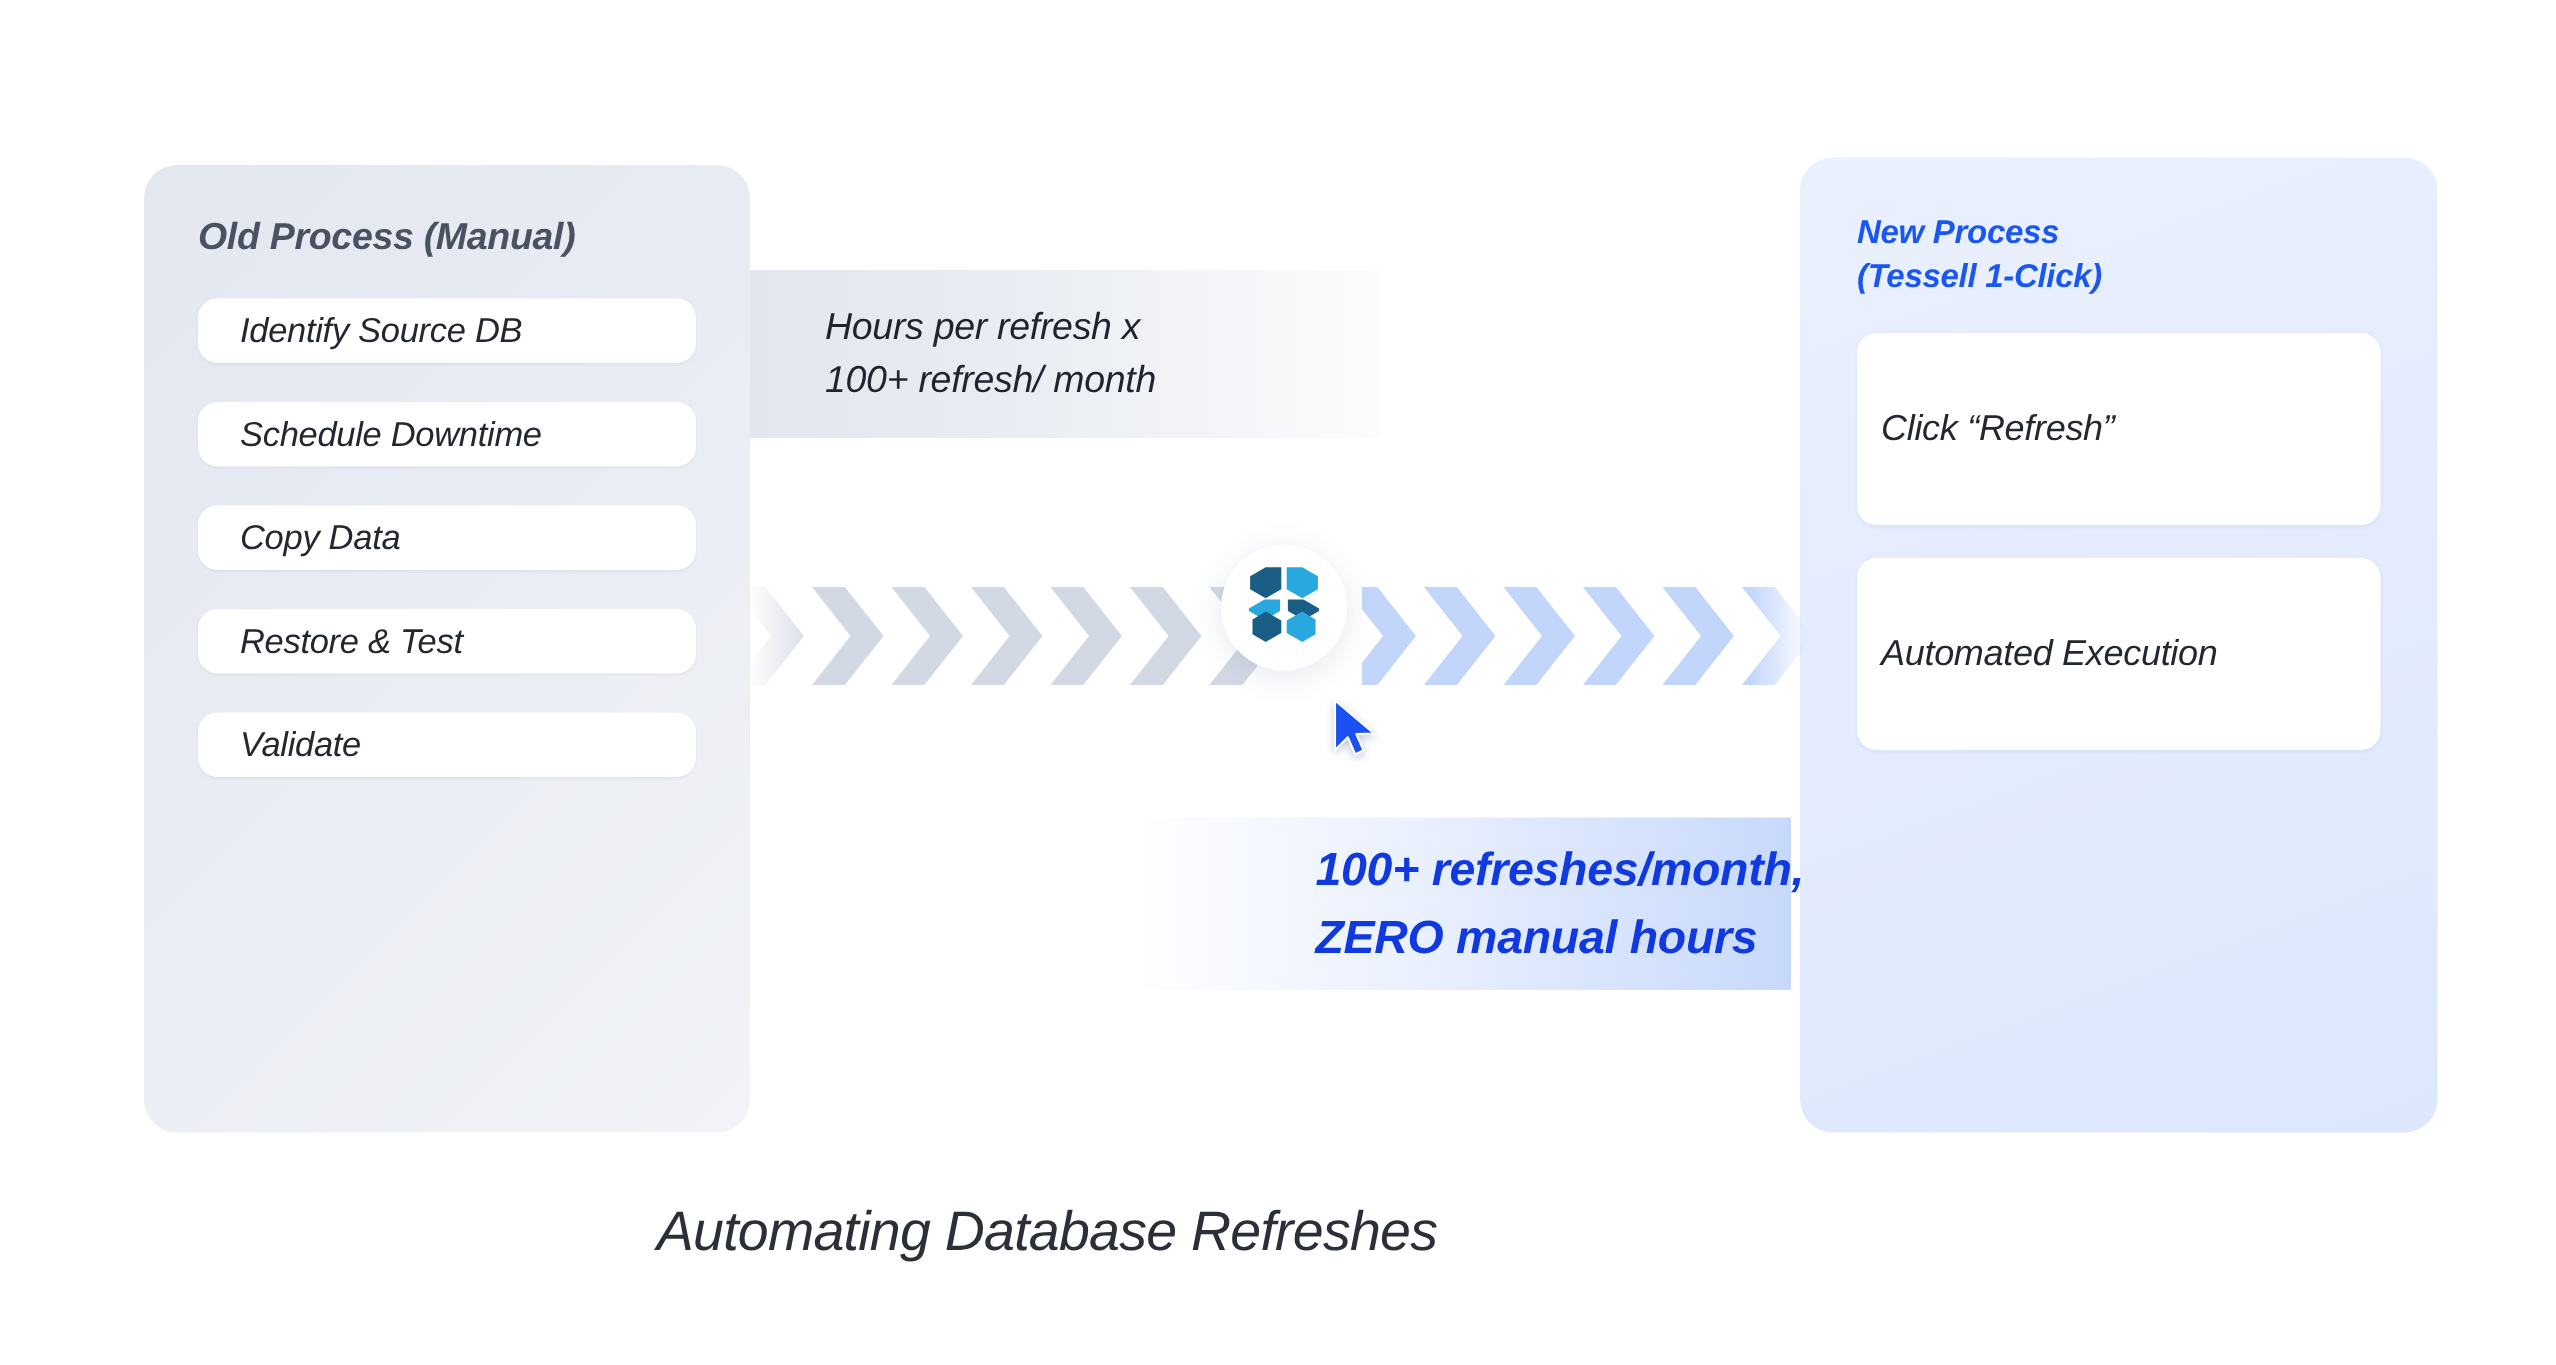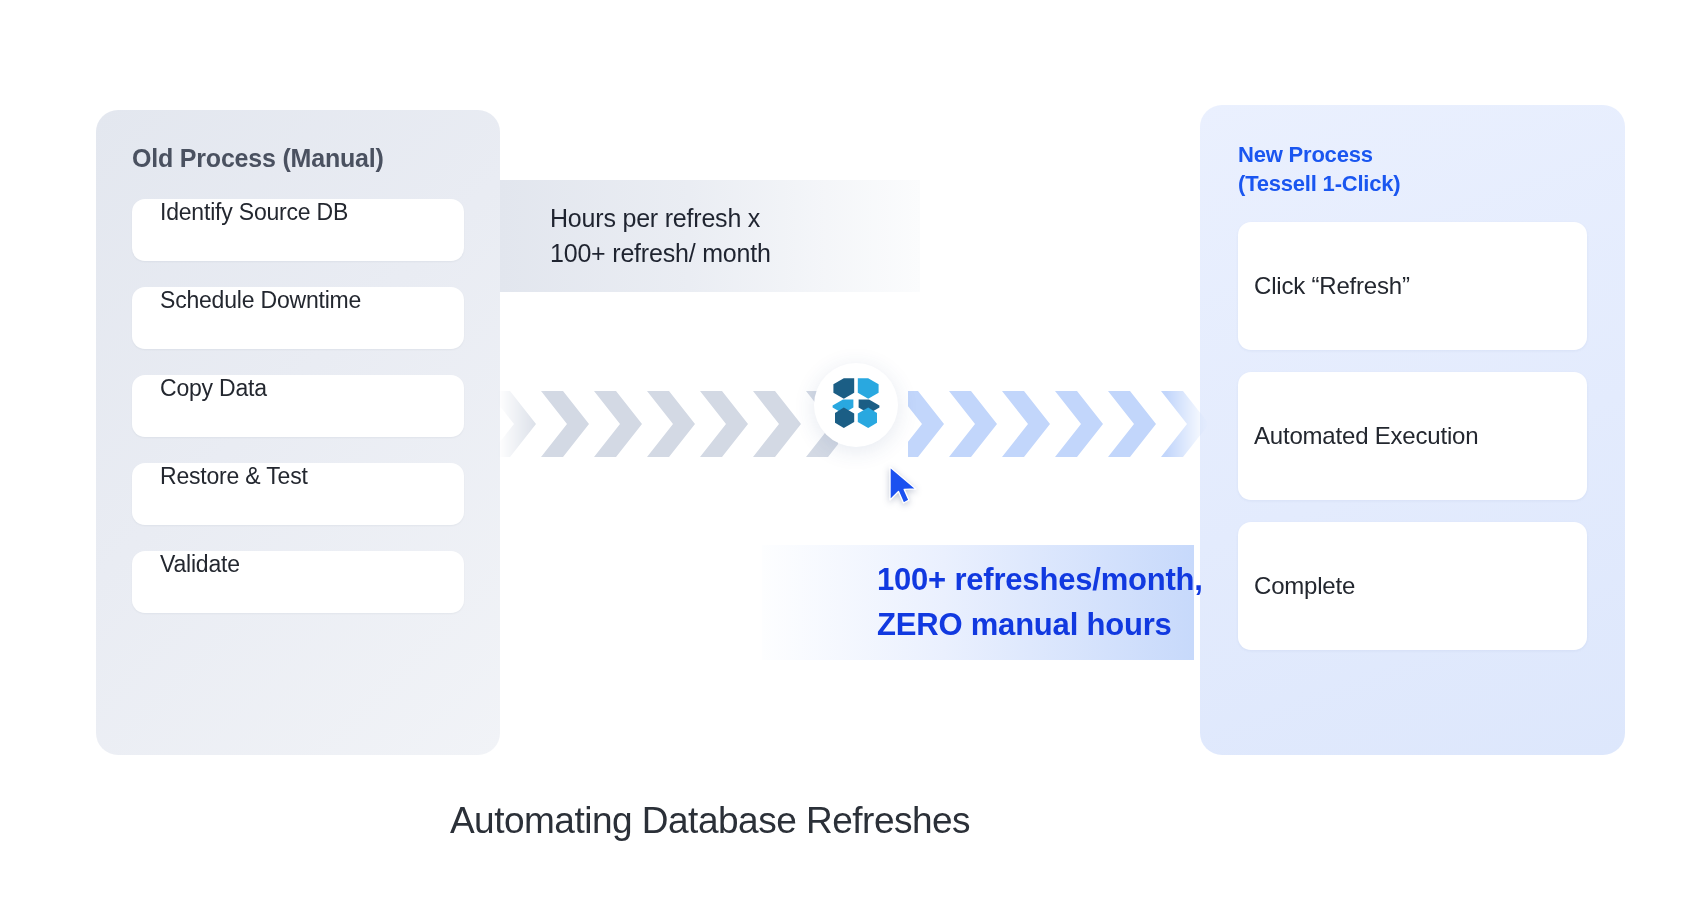--- a/index.html
+++ b/index.html
@@ -10,20 +10,21 @@
     background: #ffffff;
     font-family: "Liberation Sans", sans-serif;
     overflow: hidden;
   }
 
   #stage {
     position: relative;
     width: 1704px;
     height: 910px;
     background: #ffffff;
+    font-style: italic;
   }
 
   
   .panel-old {
     position: absolute;
     left: 96px;
     top: 110px;
     width: 404px;
     height: 645px;
     background: linear-gradient(135deg, #e3e7ef 0%, #e9ecf3 45%, #f1f3f7 100%);
@@ -33,23 +34,23 @@
   .panel-old-title {
     font-size: 25px;
     font-weight: 700;
     color: #4a5160;
     letter-spacing: -0.2px;
     margin-bottom: 26px;
   }
   .step-card-old {
     background: #ffffff;
     border-radius: 13px;
-    height: 62px;
-    display: flex;
-    align-items: flex-start;
+    height: 43px;
+    display: flex;
+    align-items: center;
     padding-left: 28px;
     margin-bottom: 26px;
     box-shadow: 0 1px 2px rgba(25,35,60,0.05);
   }
   .step-card-old:last-child { margin-bottom: 0; }
   .step-card-old .label {
     font-size: 23px;
     color: #23272f;
     letter-spacing: -0.2px;
   }
@@ -174,21 +175,21 @@
     line-height: 1.42;
     font-weight: 700;
     color: #1139e0;
     letter-spacing: -0.2px;
     white-space: nowrap;
   }
 
   
   .footer-title {
     position: absolute;
-    left: 12px;
+    left: 0;
     top: 800px;
     width: 1396px;
     text-align: center;
     font-size: 37px;
     color: #2b3038;
     letter-spacing: -0.5px;
   }
 </style>
 </head>
 <body>
@@ -219,23 +220,20 @@
     <div class="panel-new-title">
       <div>New Process</div>
       <div>(Tessell 1-Click)</div>
     </div>
 
     <div class="step-card-new">
       <span class="label">Click “Refresh”</span>
     </div>
     <div class="step-card-new">
       <span class="label">Automated Execution</span>
-    </div>
-    <div class="step-card-new">
-      <span class="label">Complete</span>
     </div>
   </div>
 
   <div class="chev-belt chev-left">
     <svg width="340" height="66" viewBox="0 0 340 66" xmlns="http://www.w3.org/2000/svg">
       <defs>
         <g id="chvG">
           <path d="M0 0 L26 33 L0 66 L22 66 L48 33 L22 0 Z" fill="#d3d9e4"></path>
         </g>
       </defs>

